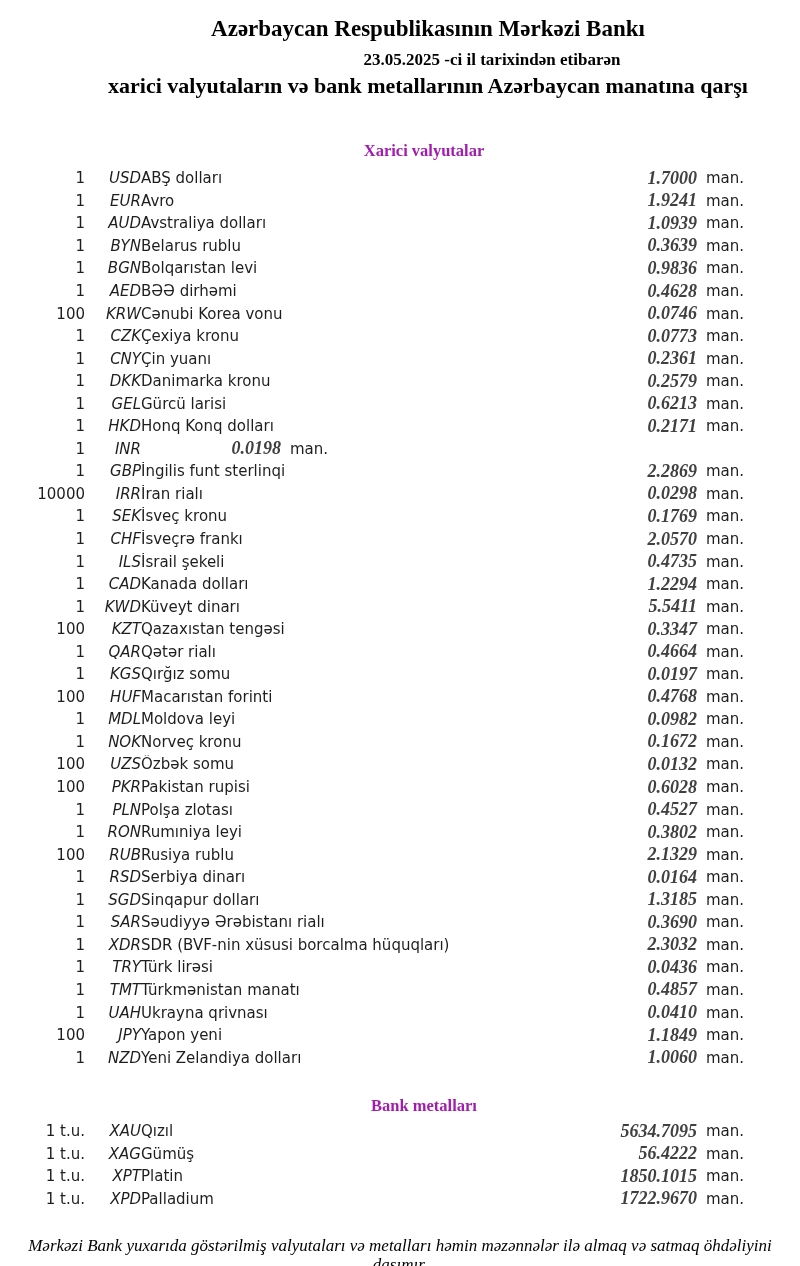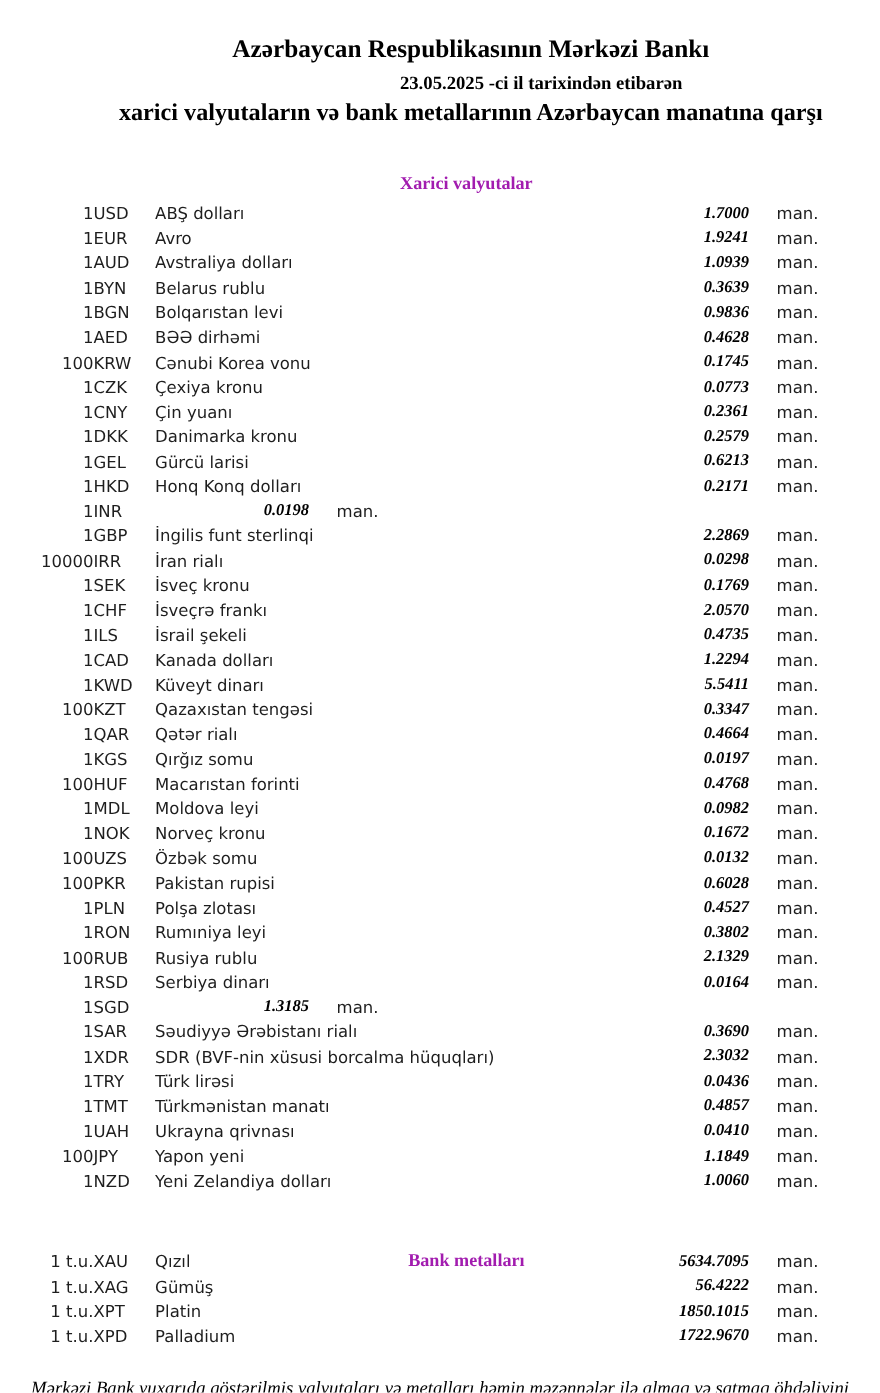--- a/index.html
+++ b/index.html
@@ -10,21 +10,21 @@
   body {
     width: 800px;
     height: 1266px;
     position: relative;
     font-family: "DejaVu Sans", sans-serif;
     color: #1e1e1e;
     overflow: hidden;
   }
   .page {
     position: absolute;
-    top: 16px; left: 0;
+    top: 0; left: 0;
     width: 800px;
     height: 908px;
   }
 
   
   .hdr {
     font-family: "Liberation Serif", "DejaVu Serif", serif;
     font-weight: bold;
     color: #000;
     text-align: center;
@@ -60,21 +60,21 @@
     left: 52px;
     width: 744px;
     font-family: "Liberation Serif", "DejaVu Serif", serif;
     font-weight: bold;
     font-size: 16.5px;
     line-height: 18px;
     color: #a21caf;
     text-align: center;
   }
   #currencies-title { top: 142px; }
-  #metals-title     { top: 1097px; margin-top: 24px; }
+  #metals-title     { top: 1097px; }
 
   
   .table {
     position: absolute;
     left: 0;
     width: 800px;
   }
   #currencies-table { top: 167px; }
   #metals-table     { top: 1120px; }
 
@@ -87,41 +87,42 @@
     font-size: 15px;
     white-space: nowrap;
   }
   .row .qty {
     width: 85px;
     text-align: right;
     flex: 0 0 auto;
   }
   .row .code {
     width: 56px;
-    text-align: left;
+    text-align: right;
     flex: 0 0 auto;
+    font-style: italic;
   }
   .row .name {
     margin-left: 0;
     flex: 1 1 auto;
     overflow: hidden;
   }
   .row .rate {
     width: 140px;
     text-align: right;
     flex: 0 0 auto;
     font-family: "Liberation Serif", "DejaVu Serif", serif;
     font-weight: bold;
     font-style: italic;
-    font-size: 15px;
-    color: #000000;
+    font-size: 18px;
+    color: #404040;
   }
   .row .man {
     width: 41px;
-    margin-left: 25px;
+    margin-left: 9px;
     flex: 0 0 auto;
     text-align: left;
   }
 
   
   .footer {
     position: absolute;
     top: 1236px;
     left: 0;
     width: 800px;
@@ -186,21 +187,21 @@
         <span class="qty">1</span>
         <span class="code">AED</span>
         <span class="name">BƏƏ dirhəmi</span>
         <span class="rate">0.4628</span>
         <span class="man">man.</span>
       </div>
       <div class="row">
         <span class="qty">100</span>
         <span class="code">KRW</span>
         <span class="name">Cənubi Korea vonu</span>
-        <span class="rate">0.1745</span>
+        <span class="rate">0.0746</span>
         <span class="man">man.</span>
       </div>
       <div class="row">
         <span class="qty">1</span>
         <span class="code">CZK</span>
         <span class="name">Çexiya kronu</span>
         <span class="rate">0.0773</span>
         <span class="man">man.</span>
       </div>
       <div class="row">
@@ -366,20 +367,21 @@
       <div class="row">
         <span class="qty">1</span>
         <span class="code">RSD</span>
         <span class="name">Serbiya dinarı</span>
         <span class="rate">0.0164</span>
         <span class="man">man.</span>
       </div>
       <div class="row">
         <span class="qty">1</span>
         <span class="code">SGD</span>
+        <span class="name">Sinqapur dolları</span>
         <span class="rate">1.3185</span>
         <span class="man">man.</span>
       </div>
       <div class="row">
         <span class="qty">1</span>
         <span class="code">SAR</span>
         <span class="name">Səudiyyə Ərəbistanı rialı</span>
         <span class="rate">0.3690</span>
         <span class="man">man.</span>
       </div>

